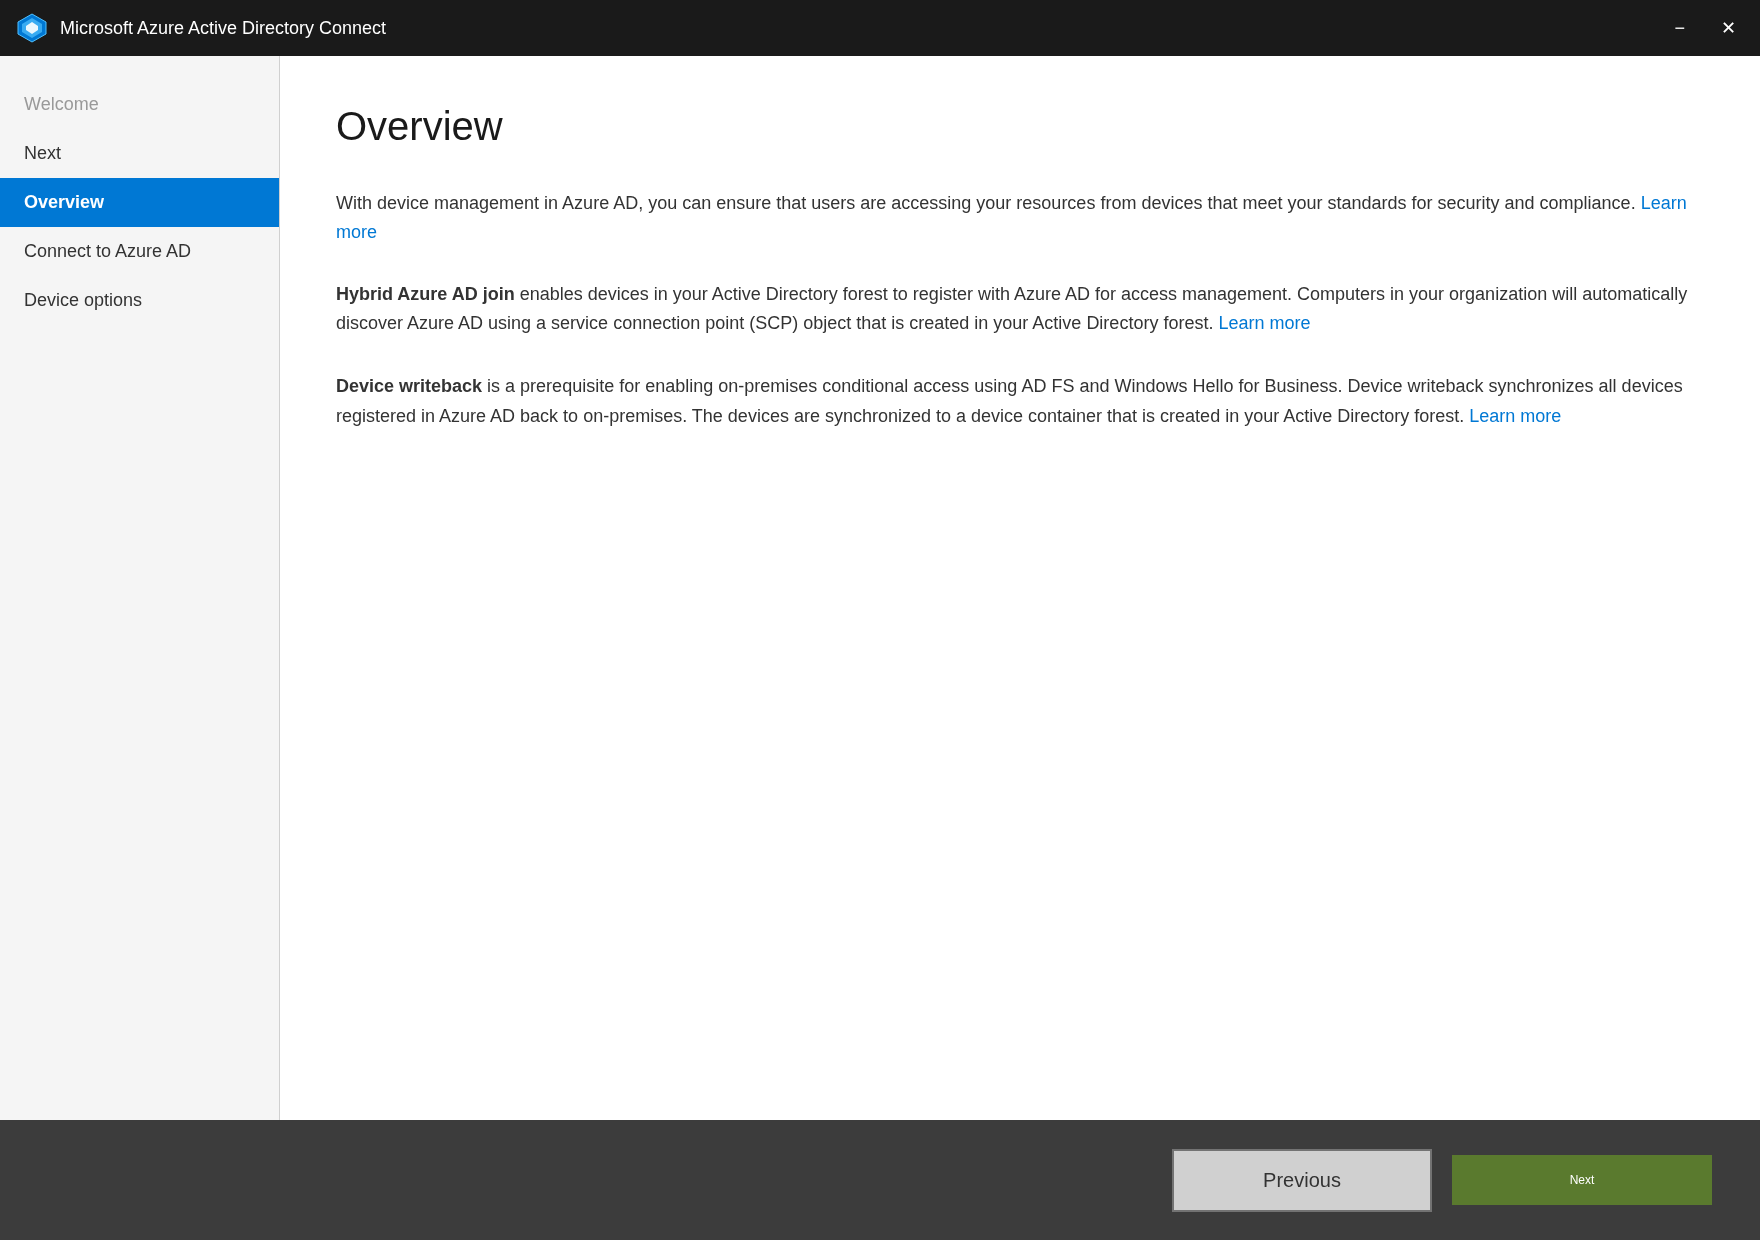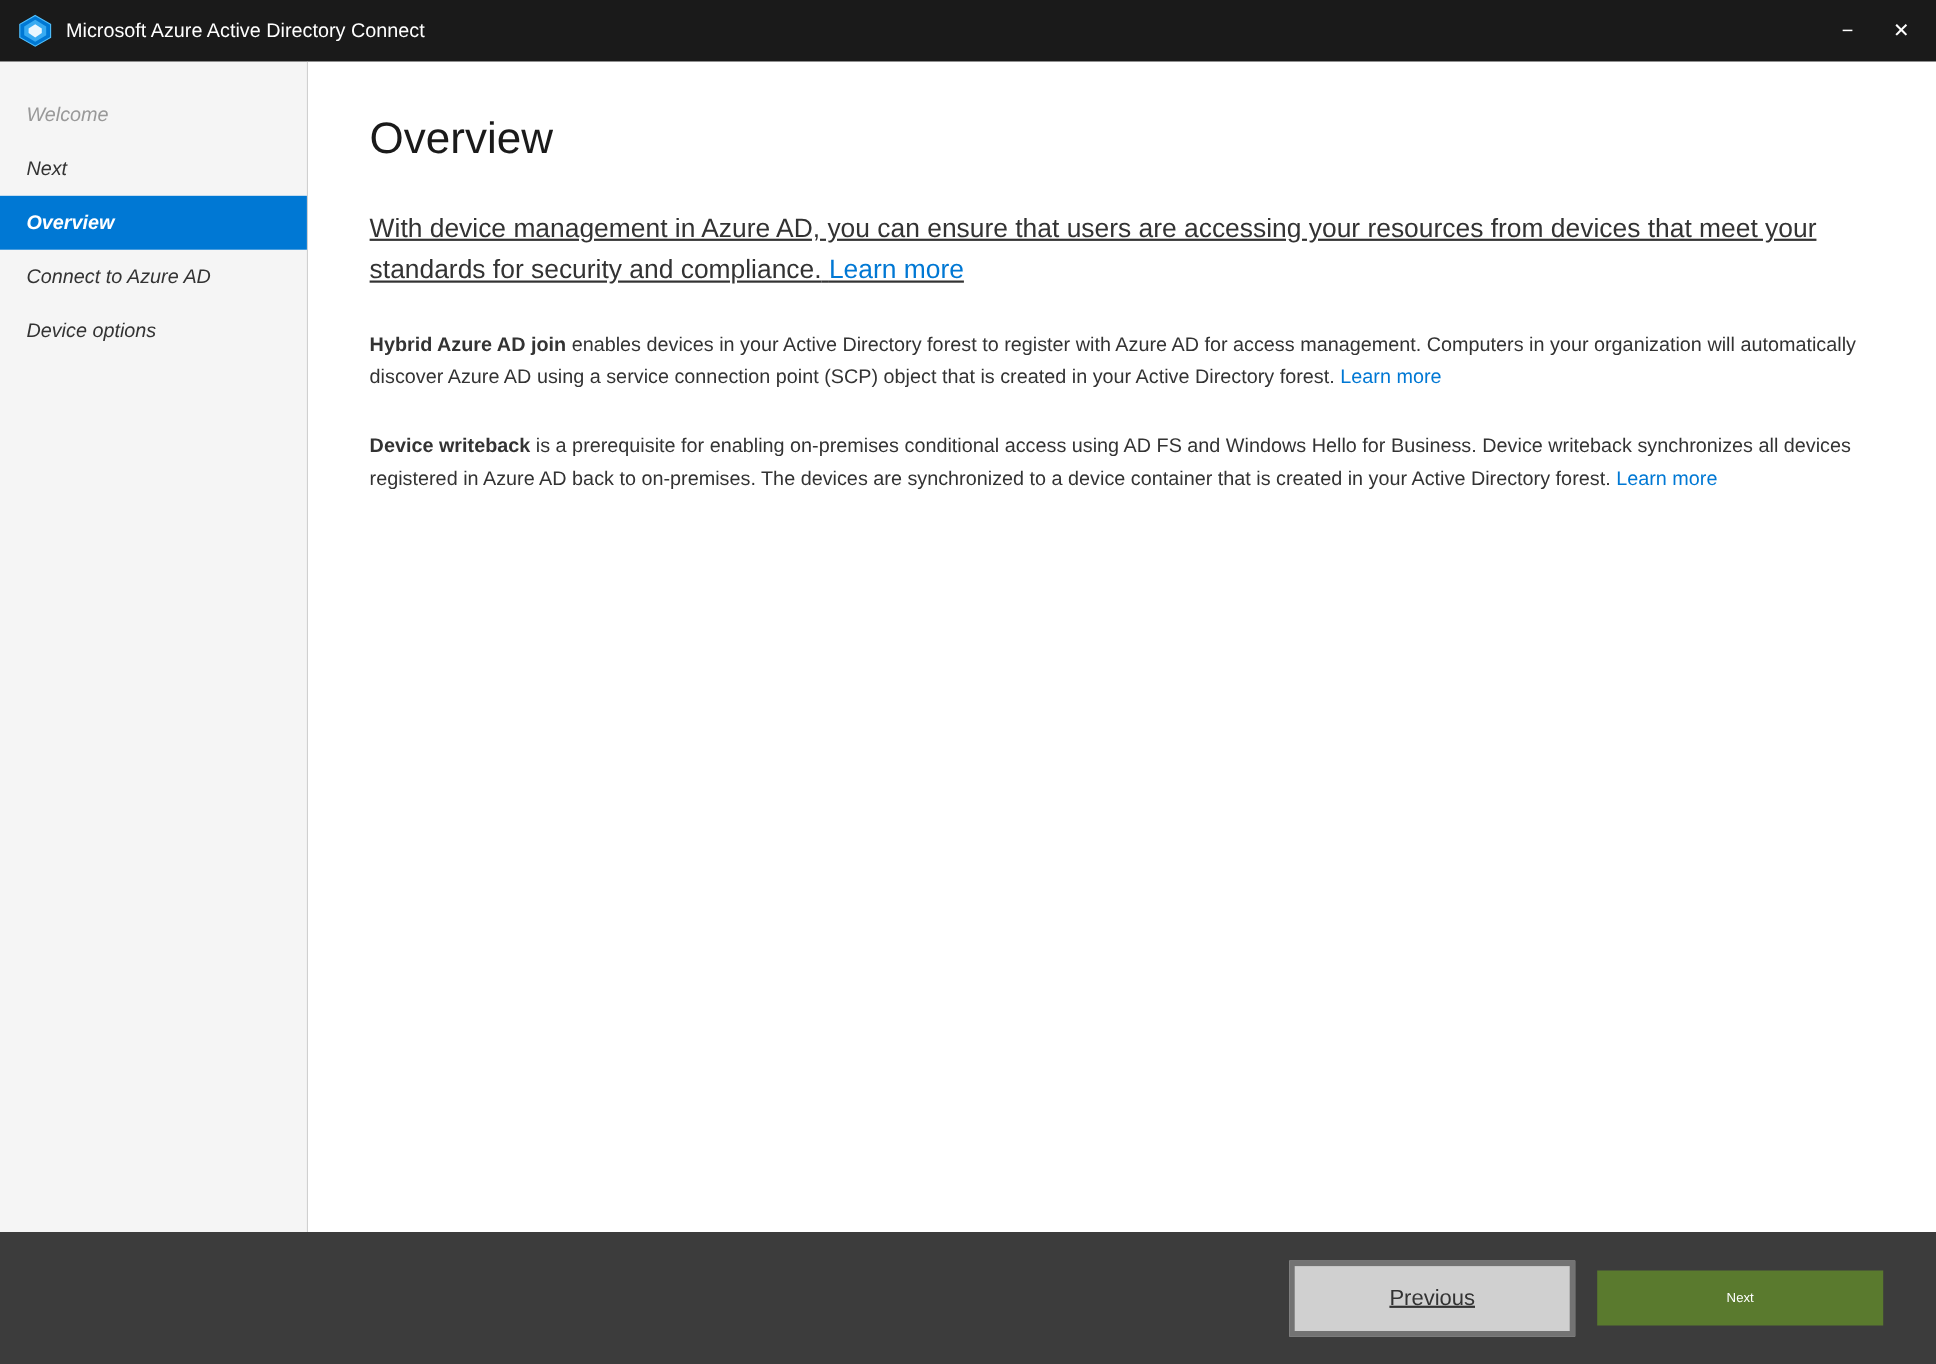--- a/index.html
+++ b/index.html
@@ -77,21 +77,20 @@
       border-right: 1px solid #d0d0d0;
       padding-top: 24px;
       flex-shrink: 0;
     }
 
     .sidebar-item {
       padding: 14px 24px;
       font-size: 18px;
       color: #333333;
       cursor: pointer;
-      font-style: italic;
     }
 
     .sidebar-item.disabled {
       color: #999999;
       cursor: default;
     }
 
     .sidebar-item.active {
       background: #0078d4;
       color: #ffffff;
@@ -107,25 +106,24 @@
     }
 
     .page-title {
       font-size: 40px;
       font-weight: 300;
       color: #1a1a1a;
       margin-bottom: 40px;
     }
 
     .content-text {
-      font-size: 24px;
+      font-size: 18px;
       line-height: 1.6;
       color: #333333;
       margin-bottom: 28px;
-      text-decoration: underline;
     }
 
     .content-text a {
       color: #0078d4;
       text-decoration: none;
     }
 
     .content-section {
       margin-bottom: 32px;
     }
@@ -156,25 +154,24 @@
       padding: 0 48px;
       gap: 20px;
       flex-shrink: 0;
     }
 
     .btn-previous {
       padding: 18px 60px;
       font-size: 20px;
       background: #d0d0d0;
       color: #333333;
-      border: 5px solid #737373;
+      border: 2px solid #737373;
       cursor: pointer;
       font-family: 'Segoe UI', Tahoma, sans-serif;
       min-width: 260px;
-      text-decoration: underline;
     }
 
     .btn-next {
       padding: 18px 60px;
       font-size: 12px;
       background: #5a7a2e;
       color: #ffffff;
       border: none;
       cursor: pointer;
       font-family: 'Segoe UI', Tahoma, sans-serif;

